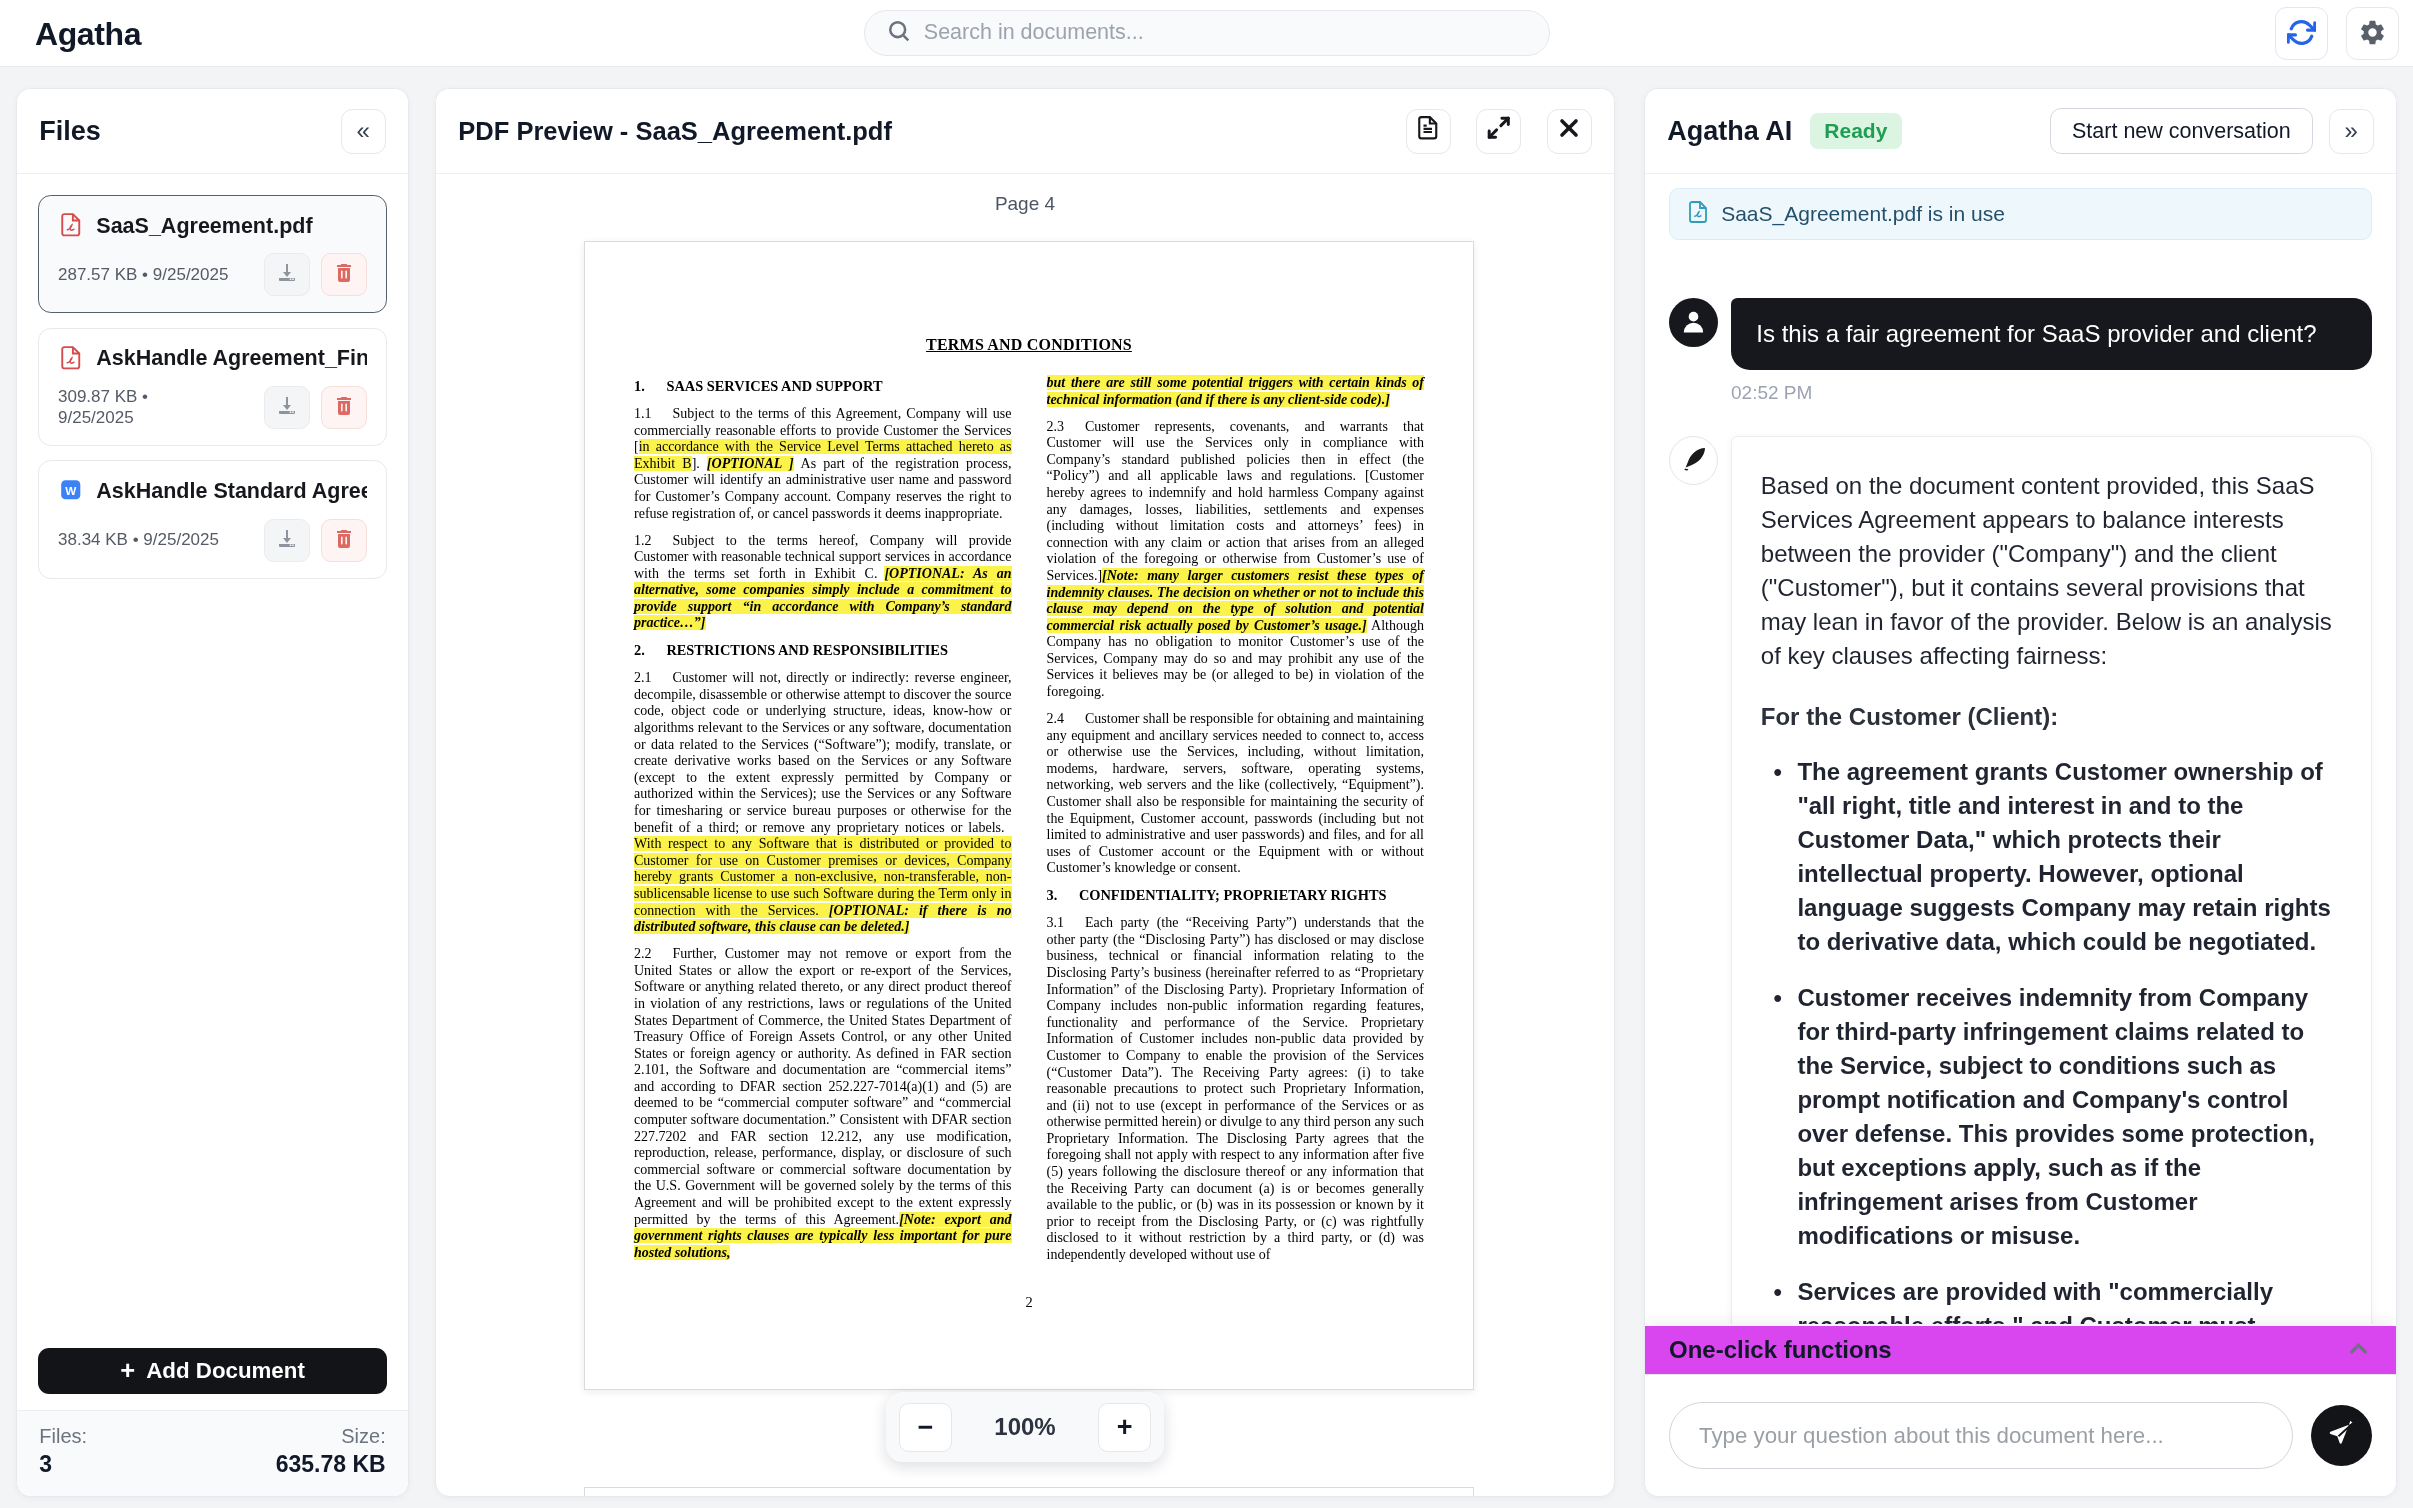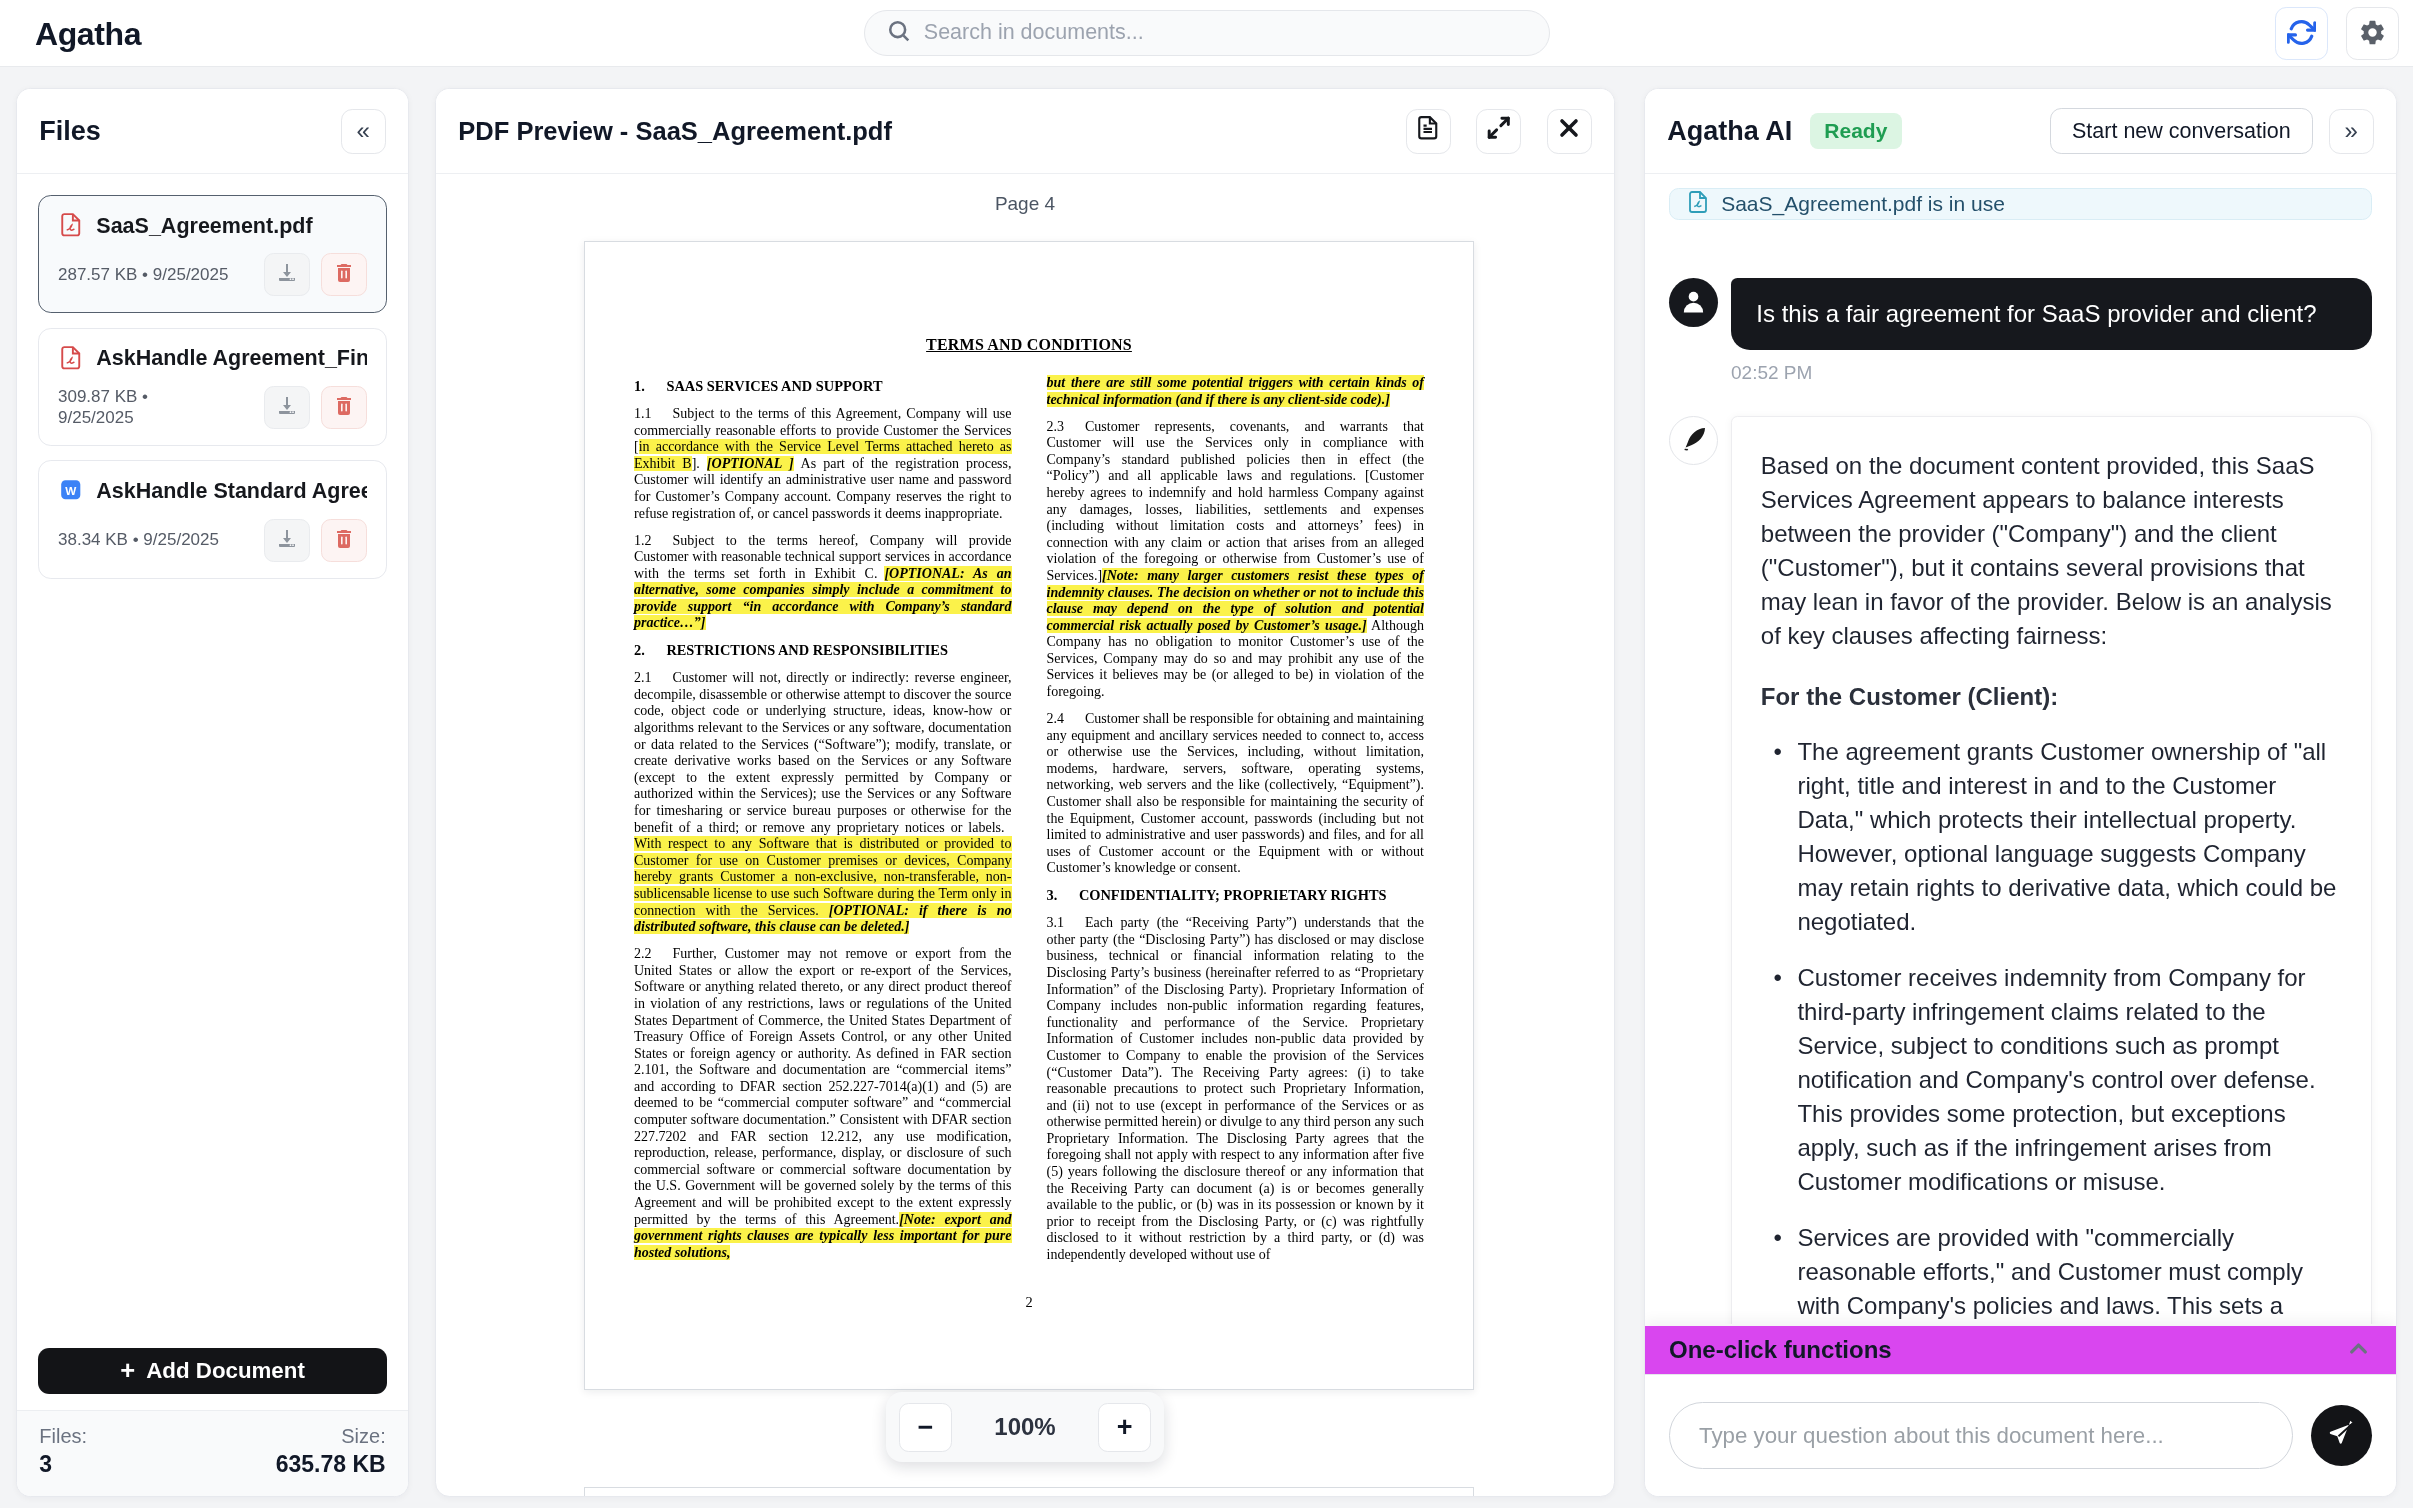--- a/index.html
+++ b/index.html
@@ -80,37 +80,37 @@
 
   
   #ai-panel { left:1644px; width:753px; }
   .badge-ready { margin-left:17.6px; background:#dcf5e3; color:#1f9d52; font-size:21px; font-weight:600;
                  padding:6.4px 14.4px; border-radius:8px; }
   .ai-header-actions { margin-left:auto; display:flex; gap:16px; align-items:center; }
   .new-conv { height:46px; padding:0 21px; border:1.6px solid #d4d8de; border-radius:11.2px; background:#fff;
               font-size:21.5px; color:#111827; display:flex; align-items:center; cursor:pointer; white-space:nowrap; }
   .chat-zone { position:absolute; left:0; right:0; top:85px; bottom:172px; overflow:hidden; padding:0 24px; }
   .doc-banner { margin-top:14.4px; background:#eef8fc; border:1.6px solid #d9edf5; border-radius:9.6px;
-                height:32px; display:flex; align-items:center; gap:11.2px; padding:0 16px;
+                height:52px; display:flex; align-items:center; gap:11.2px; padding:0 16px;
                 font-size:21px; color:#24506b; }
   .msg-row { display:flex; gap:12.8px; margin-top:58px; align-items:flex-start; }
   .avatar { width:49px; height:49px; border-radius:50%; flex:0 0 auto; display:flex; align-items:center; justify-content:center; }
   .avatar-user { background:#16181d; }
   .avatar-ai { background:#fff; border:1.6px solid #e3e5e9; }
   .bubble-user { background:#16181d; color:#fff; font-size:24px; line-height:30px; padding:21px 25.5px;
                  border-radius:19px; border-top-left-radius:6.4px; flex:1; }
   .timestamp { margin:11.2px 0 0 62px; font-size:19px; color:#9ca3af; }
   .msg-row.ai { margin-top:32px; }
   .bubble-ai { background:#fff; border:1.6px solid #ededf0; box-shadow:0 1.6px 8px rgba(17,24,39,.05);
                border-radius:19px; border-top-left-radius:6.4px; flex:1; padding:32px 29px;
                font-size:24px; line-height:34px; color:#1f2430; }
   .bubble-ai p { margin-bottom:24px; }
   .bubble-ai p.h { font-weight:700; margin:27px 0 21px 0; color:#2b303b; }
   .bubble-ai ul { list-style:none; padding-left:9.6px; }
-  .bubble-ai li { padding-left:27px; position:relative; margin-bottom:22.3px; }
+  .bubble-ai li { padding-left:27px; position:relative; margin-bottom:22.3px;font-weight:bold; }
   .bubble-ai li::before { content:"•"; position:absolute; left:3.2px; }
   .ai-footer { position:absolute; left:0; right:0; bottom:0; background:#fff; z-index:10;
                box-shadow:0 -6.4px 12.8px rgba(17,24,39,.05); }
   .one-click { height:49px; display:flex; align-items:center; justify-content:space-between; padding:0 24px;
                border-bottom:1.6px solid #e5e7eb; background:#d946ef; cursor:pointer; }
   .one-click-label { font-size:24px; font-weight:700; }
   .input-row { height:121px; display:flex; align-items:center; gap:17.6px; padding:0 24px; }
   .q-input { flex:1; height:67px; border:1.6px solid #d1d5db; border-radius:797px; padding:0 29px;
              font-size:22.3px; color:#a16207; outline:none; font-family:"Liberation Sans", sans-serif; }
   .q-input::placeholder { color:#9aa0a6; }

